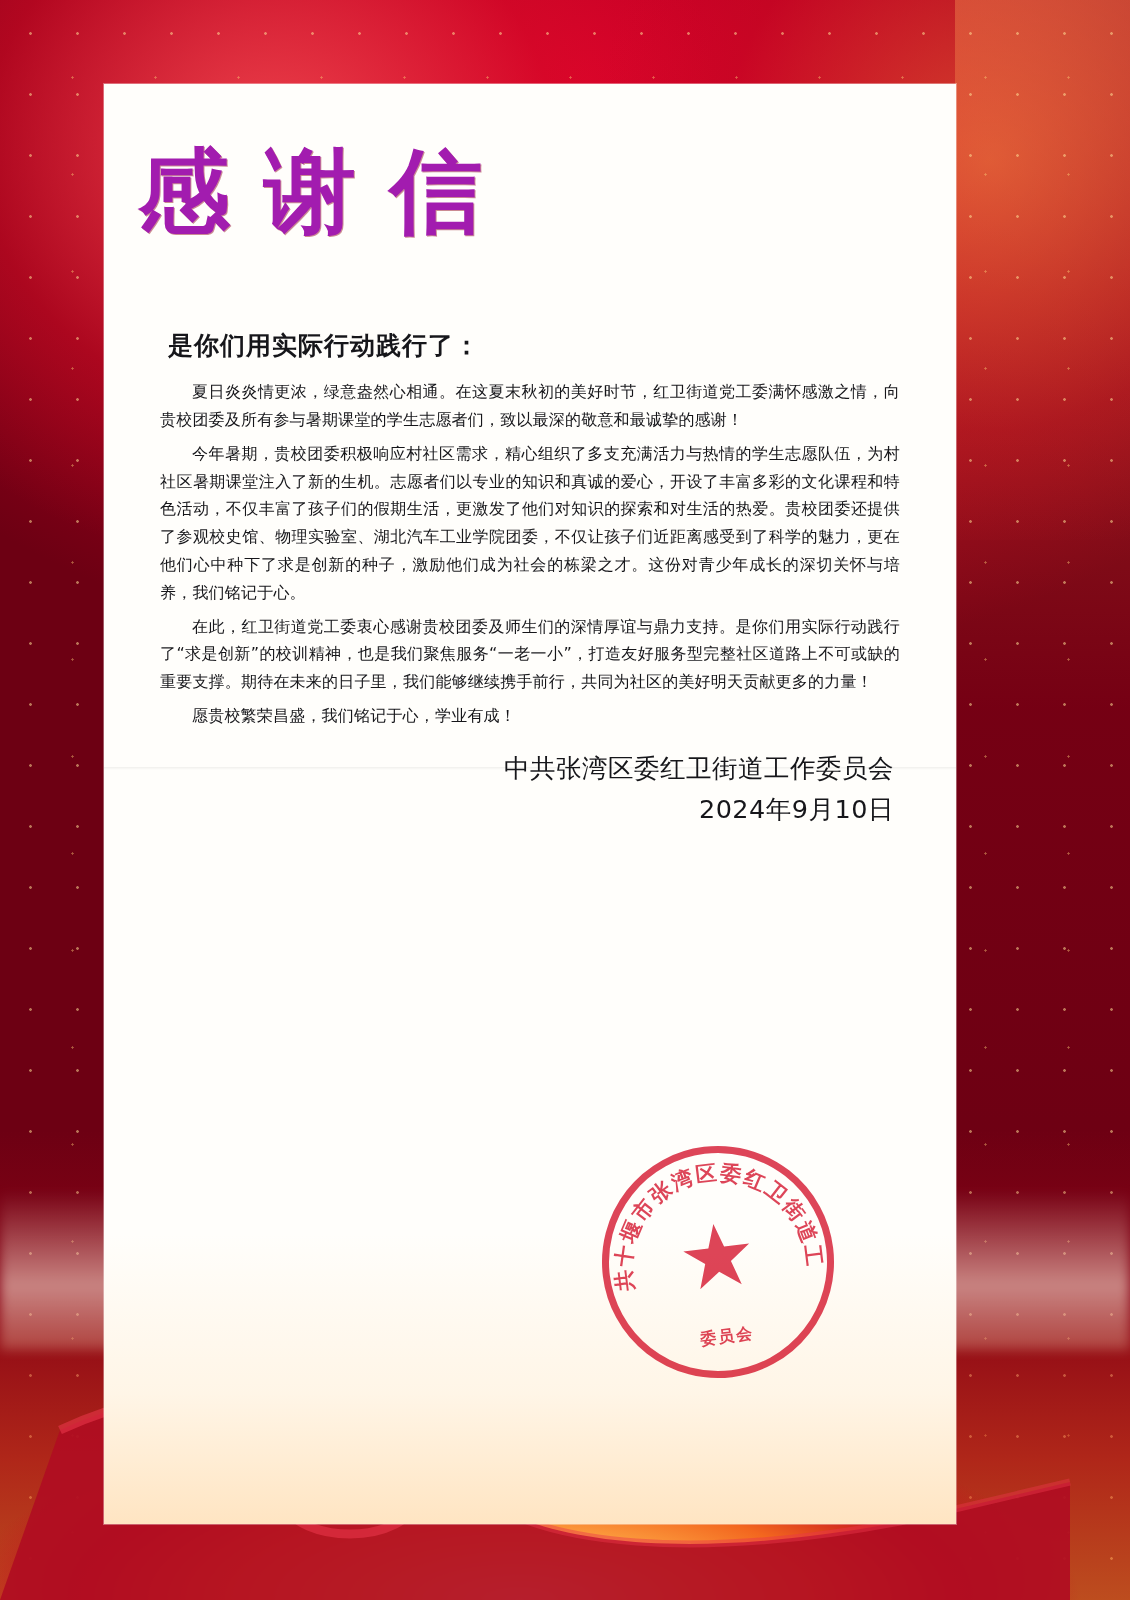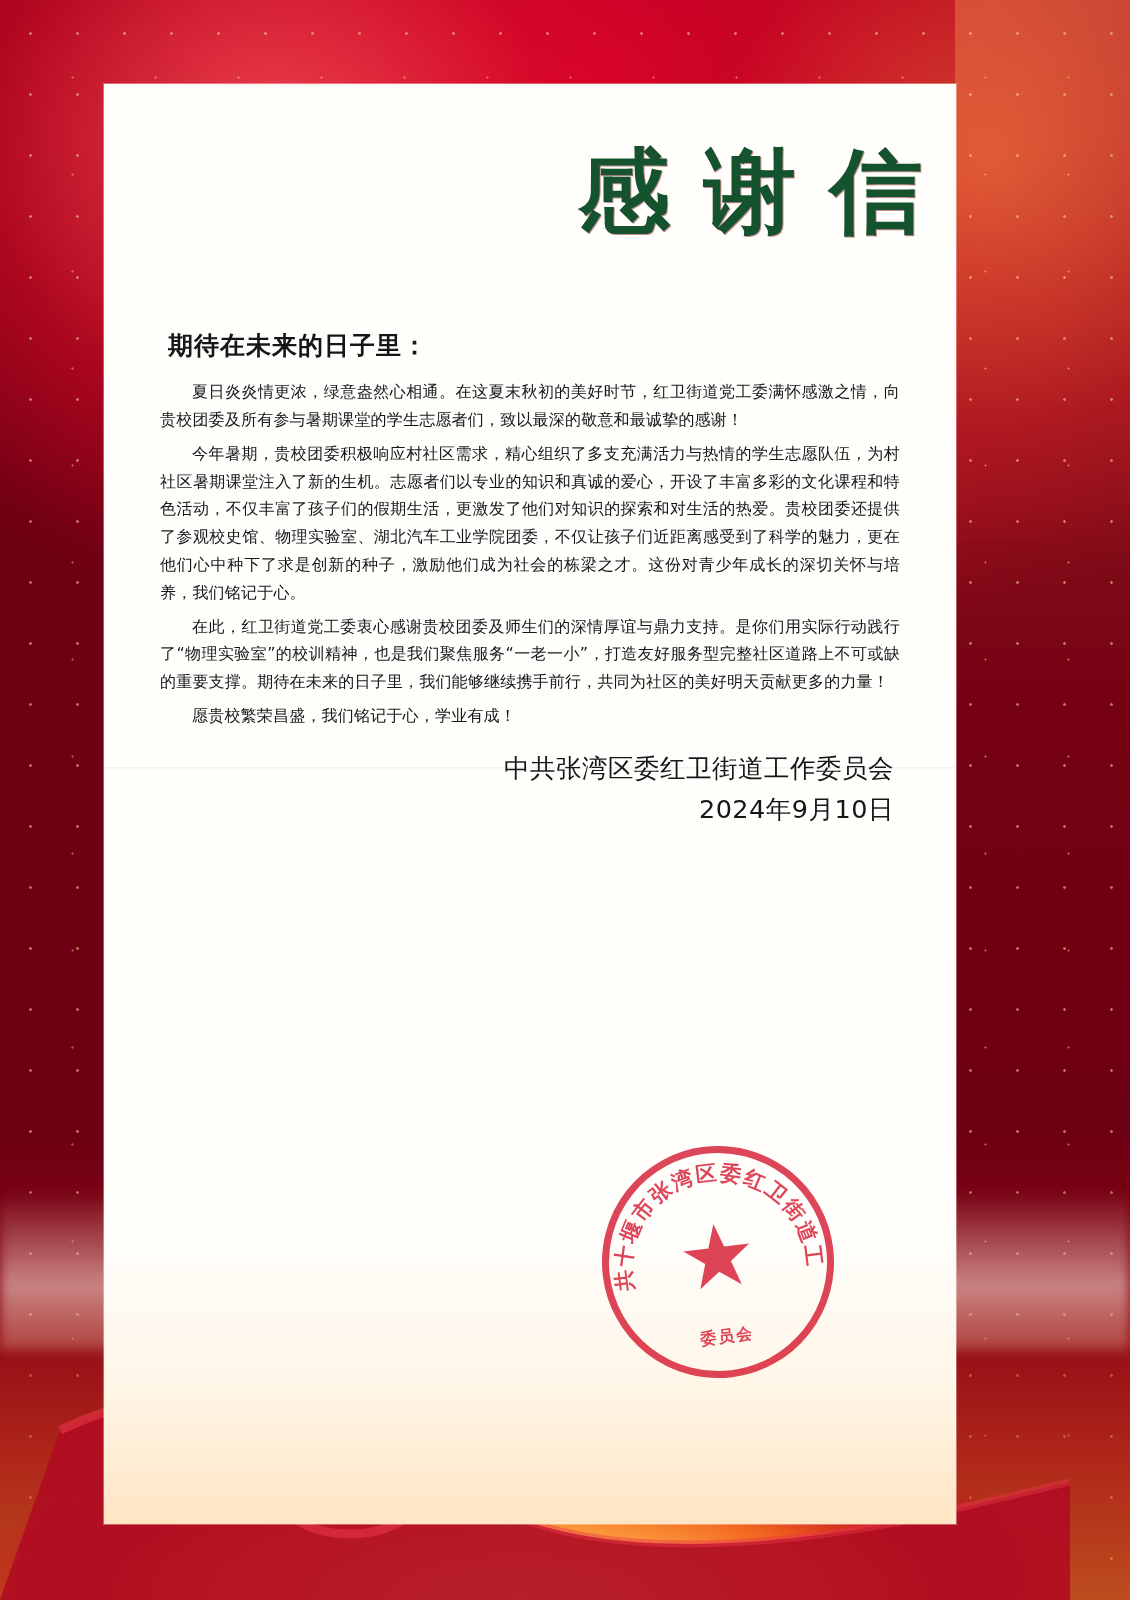--- a/index.html
+++ b/index.html
@@ -99,22 +99,22 @@
   }
   #sheet-warm {
     position: absolute; left: 0; right: 0; bottom: 0; height: 290px;
     background: linear-gradient(180deg, rgba(255,248,238,0) 0%, rgba(255,238,214,0.55) 55%, rgba(255,226,188,0.9) 100%);
     pointer-events: none;
   }
 
   #title {
     margin: 0;
     padding-top: 56px;
-    text-align: right;
-    color: #14532d;
+    text-align: left;
+    color: #a21caf;
     font-family: "DejaVu Serif", "Liberation Serif", serif;
     font-size: 92px;
     font-weight: 700;
     letter-spacing: 34px;
     text-indent: 34px;
     line-height: 1.12;
     text-shadow: 1px 1px 0 rgba(140,0,20,0.45);
   }
 
   #letter-body {
@@ -213,25 +213,25 @@
       <path d="M470,360 C540,418 700,430 900,392 L1070,352" fill="none" stroke="#e8364a" stroke-width="7" opacity="0.45"></path>
     </svg>
   </div>
 
   <div id="sheet">
 
     <h1 id="title">感谢信</h1>
 
     <div id="letter-body">
 
-      <div id="salutation">期待在未来的日子里：</div>
+      <div id="salutation">是你们用实际行动践行了：</div>
 
       <p class="para">夏日炎炎情更浓，绿意盎然心相通。在这夏末秋初的美好时节，红卫街道党工委满怀感激之情，向贵校团委及所有参与暑期课堂的学生志愿者们，致以最深的敬意和最诚挚的感谢！</p>
       <p class="para">今年暑期，贵校团委积极响应村社区需求，精心组织了多支充满活力与热情的学生志愿队伍，为村社区暑期课堂注入了新的生机。志愿者们以专业的知识和真诚的爱心，开设了丰富多彩的文化课程和特色活动，不仅丰富了孩子们的假期生活，更激发了他们对知识的探索和对生活的热爱。贵校团委还提供了参观校史馆、物理实验室、湖北汽车工业学院团委，不仅让孩子们近距离感受到了科学的魅力，更在他们心中种下了求是创新的种子，激励他们成为社会的栋梁之才。这份对青少年成长的深切关怀与培养，我们铭记于心。</p>
-      <p class="para">在此，红卫街道党工委衷心感谢贵校团委及师生们的深情厚谊与鼎力支持。是你们用实际行动践行了“物理实验室”的校训精神，也是我们聚焦服务“一老一小”，打造友好服务型完整社区道路上不可或缺的重要支撑。期待在未来的日子里，我们能够继续携手前行，共同为社区的美好明天贡献更多的力量！</p>
+      <p class="para">在此，红卫街道党工委衷心感谢贵校团委及师生们的深情厚谊与鼎力支持。是你们用实际行动践行了“求是创新”的校训精神，也是我们聚焦服务“一老一小”，打造友好服务型完整社区道路上不可或缺的重要支撑。期待在未来的日子里，我们能够继续携手前行，共同为社区的美好明天贡献更多的力量！</p>
       <p class="para">愿贵校繁荣昌盛，我们铭记于心，学业有成！</p>
 
       <div id="signature-block">
         <div id="sign-org">中共张湾区委红卫街道工作委员会</div>
         <div id="sign-date">2024年9月10日</div>
       </div>
 
     </div>
 
     <div id="fold-h"></div>

